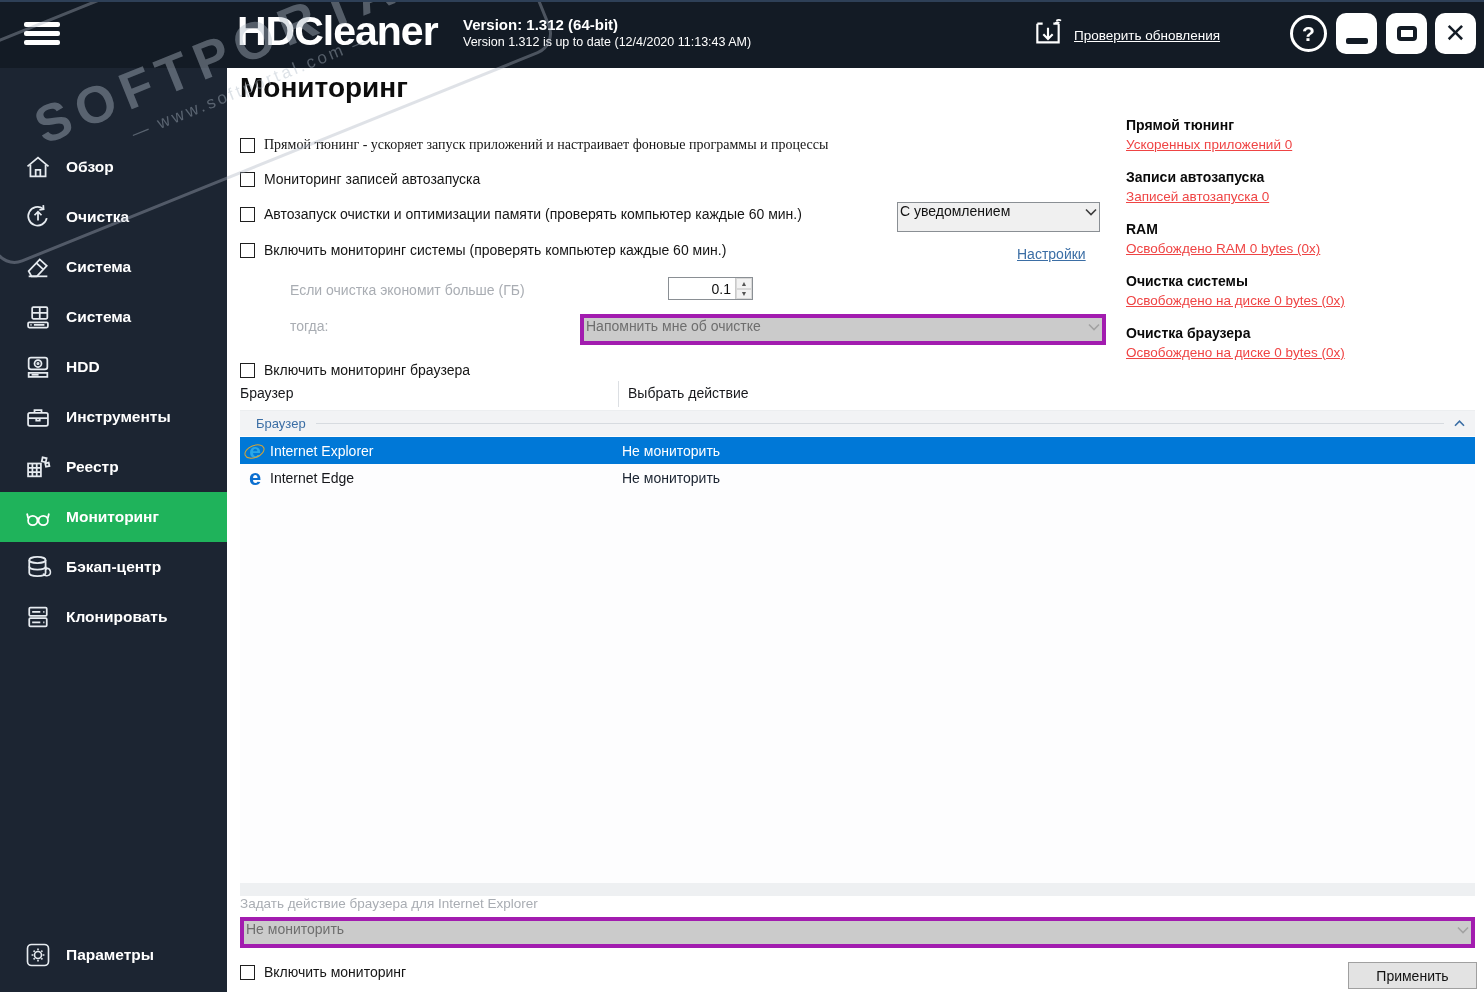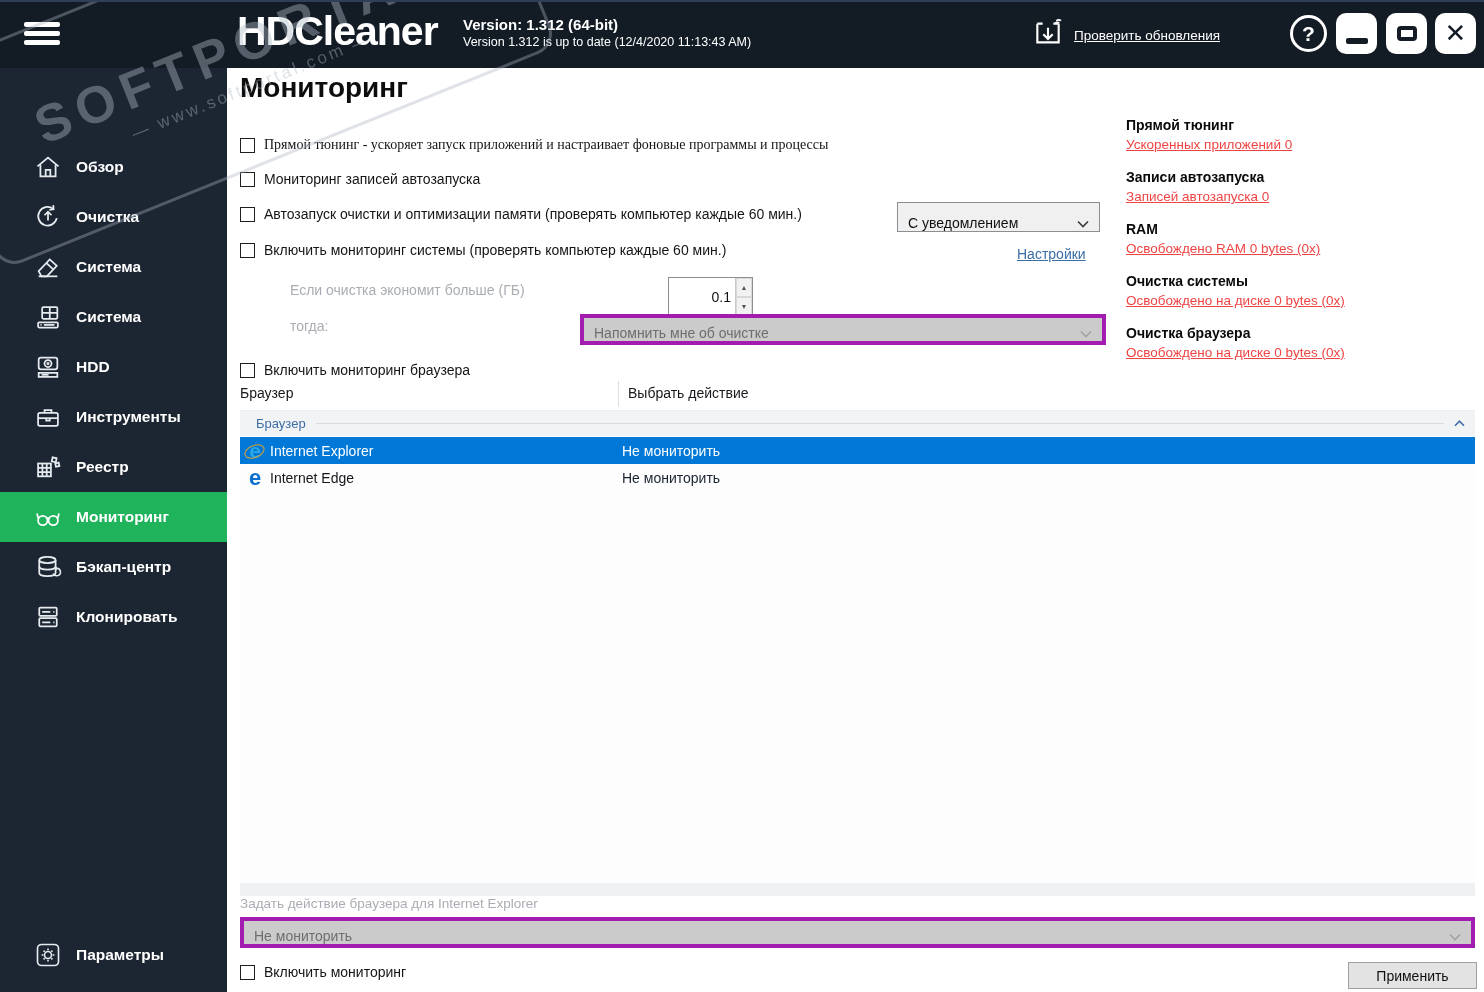--- a/index.html
+++ b/index.html
@@ -35,36 +35,36 @@
     transform:rotate(-22deg);transform-origin:center;
     border:3px solid rgba(170,180,192,0.38);border-radius:22px;
     display:flex;flex-direction:column;align-items:center;justify-content:center;
     color:rgba(175,185,197,0.42);
   }
   .watermark .wm1{font-size:52px;font-weight:bold;letter-spacing:8px;}
   .watermark .wm2{font-size:17px;letter-spacing:3px;margin-top:2px;}
   
   .sidebar{position:absolute;top:66px;left:0;width:227px;bottom:0;background:#1c2532;z-index:1;}
   .nav-item{position:absolute;left:0;width:227px;height:50px;display:flex;align-items:center;gap:14px;
-    padding-left:34px;color:#fff;font-size:15.5px;font-weight:bold;cursor:pointer;}
+    padding-left:24px;color:#fff;font-size:15.5px;font-weight:bold;cursor:pointer;}
   .nav-item.active{background:#1fb35b;}
   .nav-item svg{flex:0 0 auto;}
   
   .content{position:absolute;top:66px;left:227px;width:1257px;bottom:0;background:#fff;}
   .page-title{position:absolute;left:13px;top:4px;font-size:28px;font-weight:bold;color:#0d0d0d;}
   .cbrow{position:absolute;display:flex;align-items:center;gap:9px;font-size:14px;color:#151515;height:20px;}
   .cb{flex:0 0 auto;width:15px;height:15px;border:1px solid #1f1f1f;background:#fff;display:inline-block;}
-  .combo{position:absolute;border:1px solid #8a8f94;background:#f0f0f0;display:flex;align-items:flex-end;
-    font-size:14px;color:#111;padding:0 10px;cursor:pointer;}
+  .combo{position:absolute;border:1px solid #8a8f94;background:#f0f0f0;display:flex;align-items:flex-start;
+    font-size:14px;color:#111;padding:0 2px;cursor:pointer;}
   .combo .chev{margin-left:auto;color:#3c3c3c;}
   .combo.disabled{background:#cbcbcb;border:4px solid #a21caf;color:#6e6e6e;cursor:default;}
   .combo.disabled .chev{color:#a2a2a2;}
   .link{color:#3b6ea5;text-decoration:underline;font-size:14px;cursor:pointer;}
   .graytext{color:#a9adb3;font-size:14px;position:absolute;}
-  .spinner{position:absolute;left:441px;top:209px;width:85px;height:40px;border:1px solid #8a8f94;background:#fff;display:flex;}
+  .spinner{position:absolute;left:441px;top:209px;width:85px;height:23px;border:1px solid #8a8f94;background:#fff;display:flex;}
   .spinner .val{flex:1;display:flex;align-items:center;justify-content:flex-end;padding-right:4px;font-size:14px;color:#111;}
   .spinner .btns{width:17px;display:flex;flex-direction:column;border-left:1px solid #c9c9c9;}
   .spinner .btns div{flex:1;display:flex;align-items:center;justify-content:center;font-size:7px;color:#555;
     background:#f2f2f2;border:1px solid #d8d8d8;cursor:pointer;}
   .thead{position:absolute;font-size:14px;color:#17181c;}
   .tdivider{position:absolute;width:1px;background:#dcdfe3;}
   .list{position:absolute;left:13px;top:342px;width:1235px;height:485px;background:#fdfdfe;border-top:1px solid #eceef0;}
   .grouphdr{position:absolute;left:0;top:0;right:0;height:25px;background:#f2f3f5;display:flex;align-items:center;
     padding:0 10px 0 16px;gap:10px;}
   .grouphdr .gname{color:#3b6ea5;font-size:13px;}

